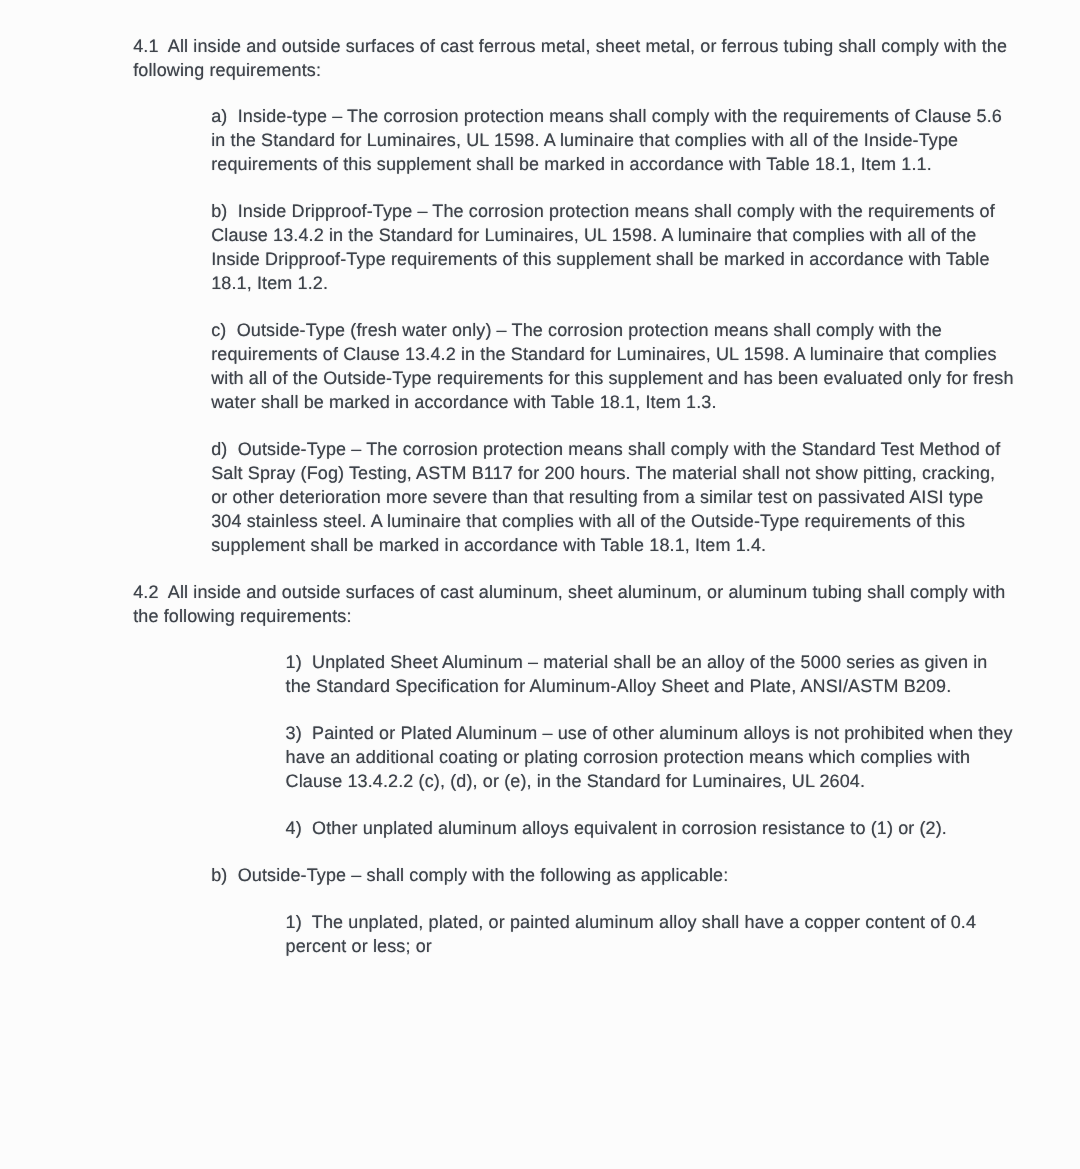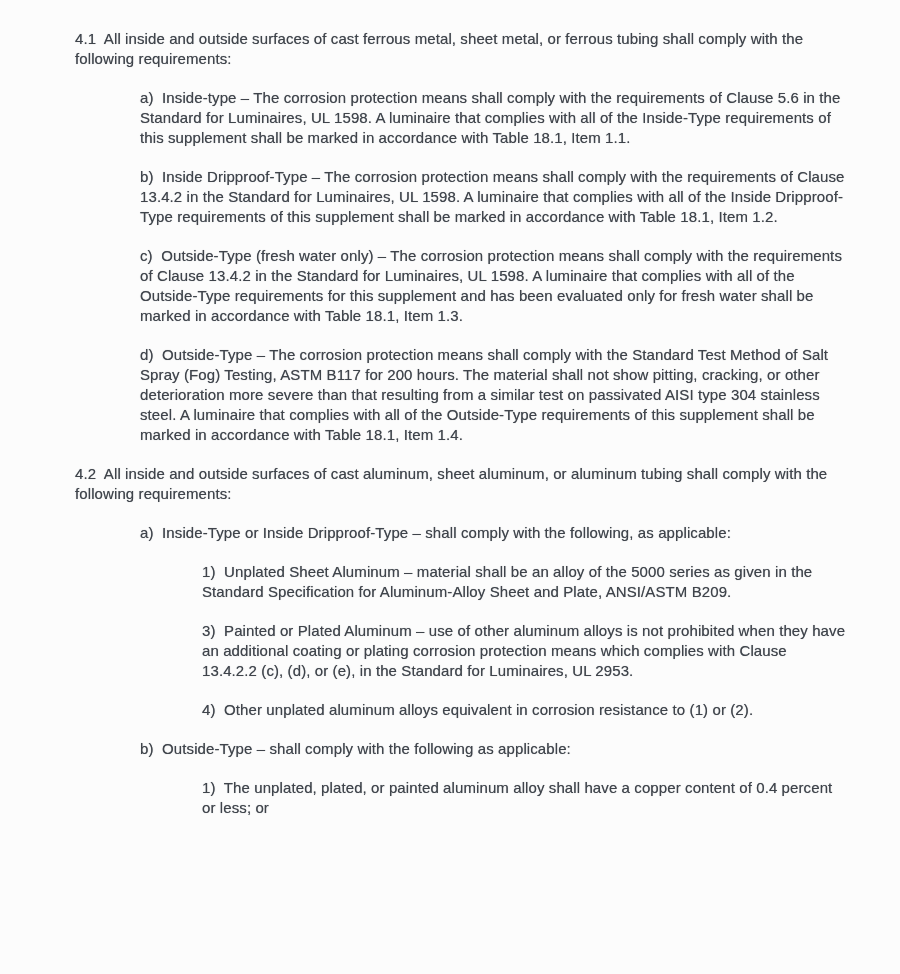--- a/index.html
+++ b/index.html
@@ -12,20 +12,21 @@
   }
   body {
     font-family: "Liberation Sans", "DejaVu Sans", sans-serif;
   }
   .page {
     position: relative;
     width: 900px;
     height: 974px;
     background: var(--bg);
     overflow: hidden;
+    padding-left: 36px;
   }
   .doc {
     padding: 29px 54px 20px 0;
   }
   .para {
     color: var(--ink);
     font-size: 15px;
     line-height: 20px;
     letter-spacing: 0.1px;
     white-space: pre-wrap;
@@ -42,20 +43,19 @@
 <body>
 
 <div class="page">
   <div class="doc">
     <p class="para level-0"><span>4.1  All inside and outside surfaces of cast ferrous metal, sheet metal, or ferrous tubing shall comply with the following requirements:</span></p>
     <p class="para level-1"><span>a)  Inside-type – The corrosion protection means shall comply with the requirements of </span><span class="it">Clause 5.6</span><span> in the Standard for Luminaires, UL 1598. A luminaire that complies with all of the Inside-Type requirements of this supplement shall be marked in accordance with Table 18.1, Item 1.1.</span></p>
     <p class="para level-1"><span>b)  Inside Dripproof-Type – The corrosion protection means shall comply with the requirements of </span><span class="it">Clause 13.4.2</span><span> in the Standard for Luminaires, UL 1598. A luminaire that complies with all of the Inside Dripproof-Type requirements of this supplement shall be marked in accordance with Table 18.1, Item 1.2.</span></p>
     <p class="para level-1"><span>c)  Outside-Type (fresh water only) – The corrosion protection means shall comply with the requirements of </span><span class="it">Clause 13.4.2</span><span> in the Standard for Luminaires, UL 1598. A luminaire that complies with all of the Outside-Type requirements for this supplement and has been evaluated only for fresh water shall be marked in accordance with Table 18.1, Item 1.3.</span></p>
     <p class="para level-1"><span>d)  Outside-Type – The corrosion protection means shall comply with the Standard Test Method of Salt Spray (Fog) Testing, ASTM B117 for 200 hours. The material shall not show pitting, cracking, or other deterioration more severe than that resulting from a similar test on passivated AISI type 304 stainless steel. A luminaire that complies with all of the Outside-Type requirements of this supplement shall be marked in accordance with Table 18.1, Item 1.4.</span></p>
     <p class="para level-0"><span>4.2  All inside and outside surfaces of cast aluminum, sheet aluminum, or aluminum tubing shall comply with the following requirements:</span></p>
-    <p class="para level-1"><span>a)  Inside-Type or Inside Dripproof-Type – shall comply with the following, as applicable:</span></p>
     <p class="para level-2"><span>1)  Unplated Sheet Aluminum – material shall be an alloy of the 5000 series as given in the Standard Specification for Aluminum-Alloy Sheet and Plate, ANSI/ASTM B209.</span></p>
-    <p class="para level-2"><span>3)  Painted or Plated Aluminum – use of other aluminum alloys is not prohibited when they have an additional coating or plating corrosion protection means which complies with </span><span class="it">Clause 13.4.2.2 (c), (d), or (e)</span><span>, in the Standard for Luminaires, UL 2953.</span></p>
+    <p class="para level-2"><span>3)  Painted or Plated Aluminum – use of other aluminum alloys is not prohibited when they have an additional coating or plating corrosion protection means which complies with </span><span class="it">Clause 13.4.2.2 (c), (d), or (e)</span><span>, in the Standard for Luminaires, UL 2604.</span></p>
     <p class="para level-2"><span>4)  Other unplated aluminum alloys equivalent in corrosion resistance to (1) or (2).</span></p>
     <p class="para level-1"><span>b)  Outside-Type – shall comply with the following as applicable:</span></p>
     <p class="para level-2"><span>1)  The unplated, plated, or painted aluminum alloy shall have a copper content of 0.4 percent or less; or</span></p>
   </div>
 </div>
 
 </body></html>

